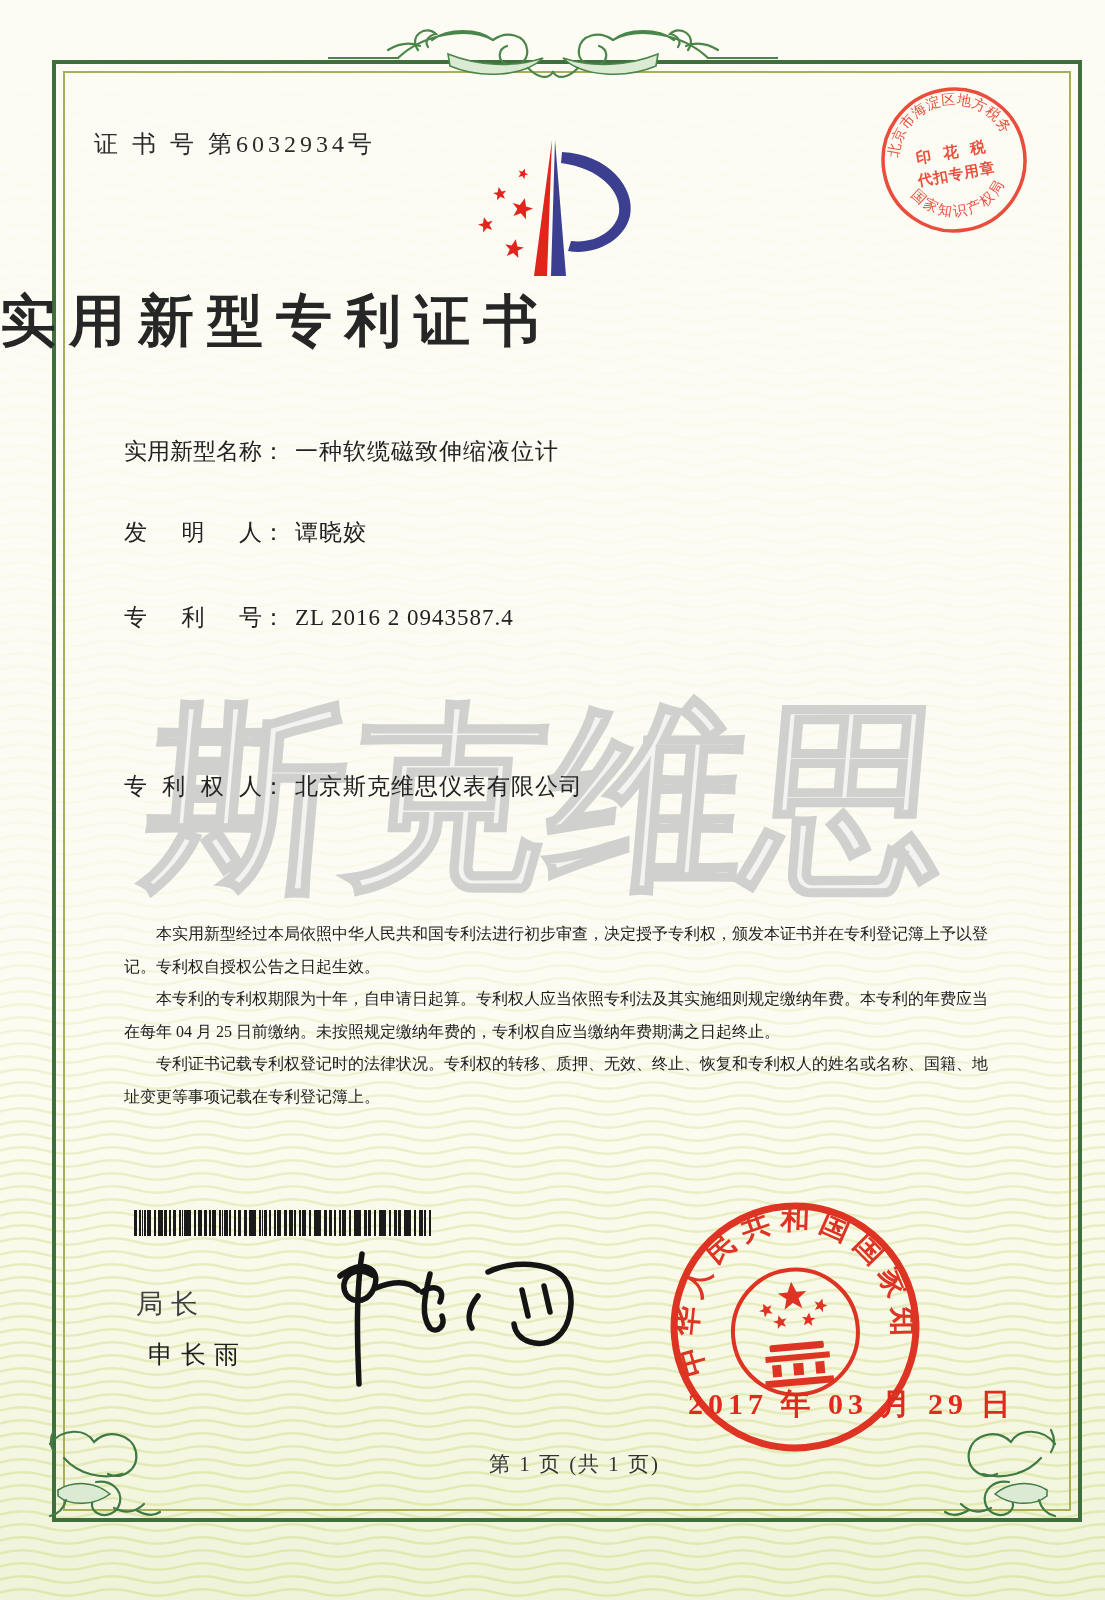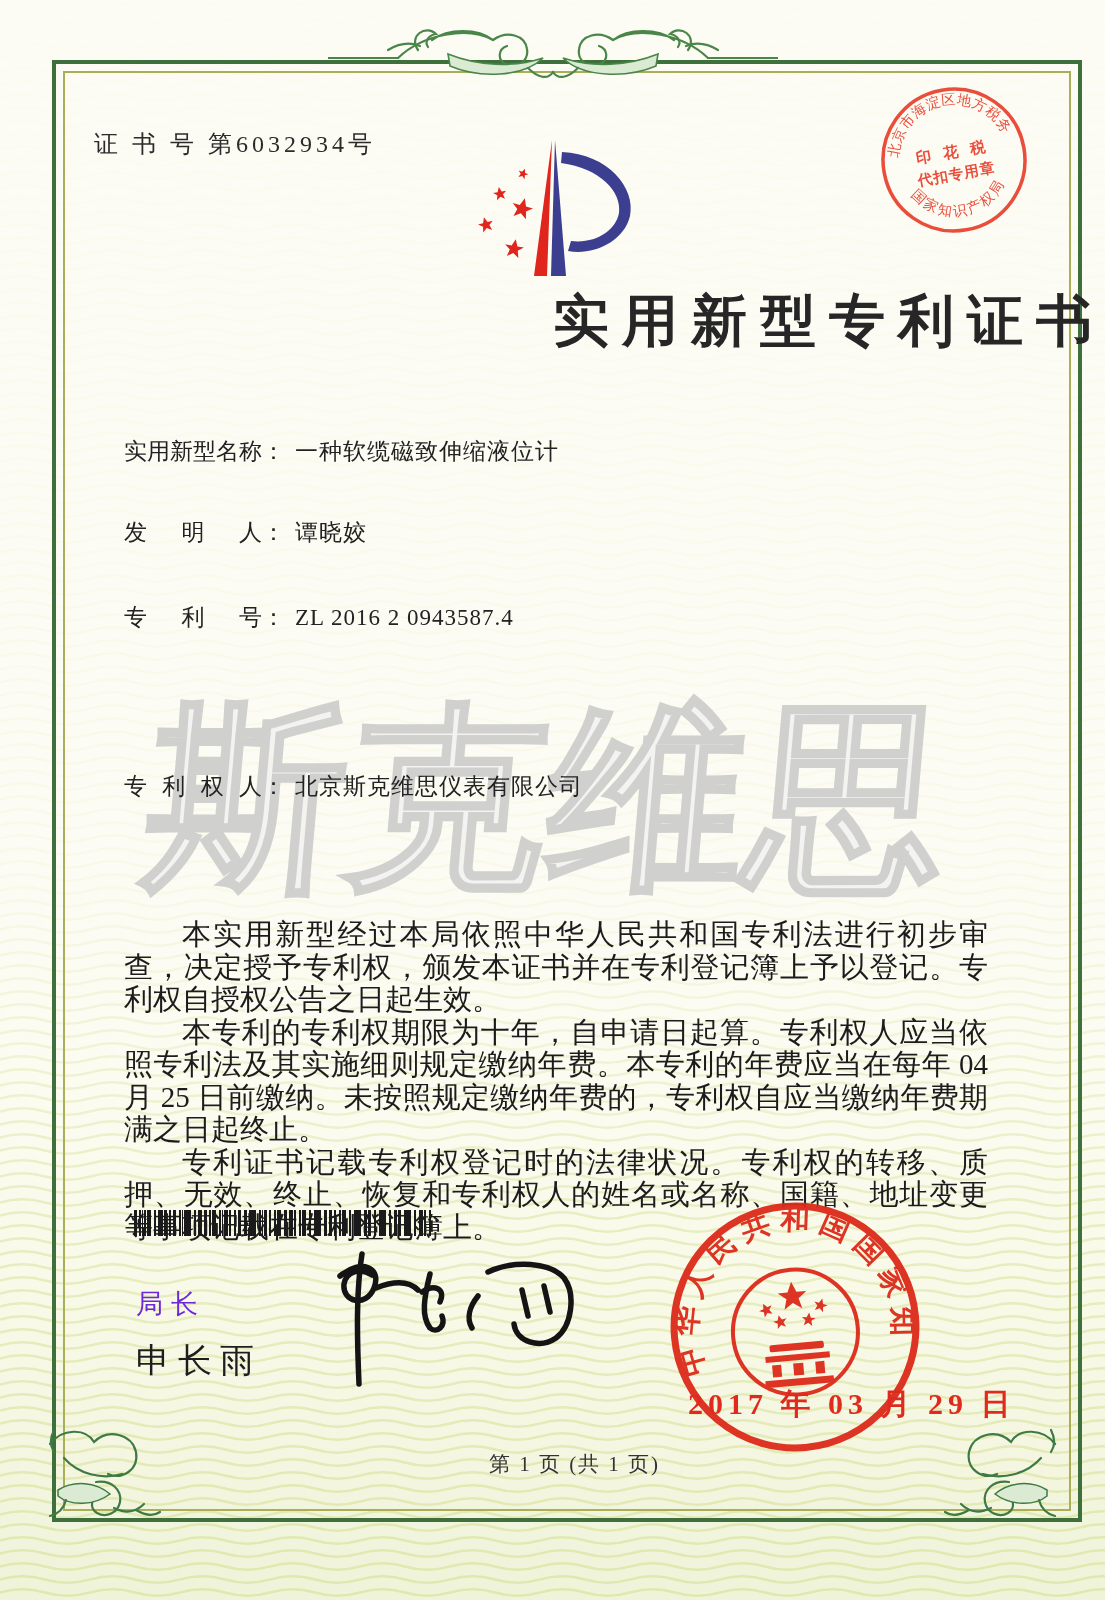--- a/index.html
+++ b/index.html
@@ -24,42 +24,42 @@
   .watermark{position:absolute;left:148px;top:700px;z-index:1;
     font-family:"Liberation Sans","DejaVu Sans",sans-serif;
     font-size:198px;font-weight:900;letter-spacing:2px;line-height:1;
     color:#f2f2f2;-webkit-text-stroke:3px #c6c6c6;opacity:.8;
     transform:skewX(-5deg);white-space:nowrap;}
 
   .content{position:absolute;inset:0;z-index:2;}
 
   .cert-no{position:absolute;left:94px;top:128px;font-size:24px;letter-spacing:4px;color:#2b2b2b;}
 
-  .doc-title{position:absolute;left:0;right:0;top:284px;text-align:right;
+  .doc-title{position:absolute;left:0;right:0;top:284px;text-align:left;
     font-size:56px;font-weight:bold;letter-spacing:13px;color:#262626;white-space:nowrap;}
 
   .field{position:absolute;left:124px;font-size:23px;color:#222;white-space:nowrap;}
   .f-label{display:inline-block;width:138px;text-align:justify;text-align-last:justify;vertical-align:bottom;}
   .f-colon{display:inline-block;}
   .f-value{display:inline-block;margin-left:10px;letter-spacing:1px;}
 
-  .paras{position:absolute;left:124px;top:918px;width:864px;font-size:29px;
+  .paras{position:absolute;left:124px;top:918px;width:864px;font-size:16px;
     line-height:32.5px;color:#1c1c1c;text-align:justify;}
   .paras p{margin:0;text-indent:2em;}
 
   .barcode{position:absolute;left:134px;top:1210px;width:298px;height:26px;
     background-image:
       repeating-linear-gradient(90deg,#1a1a1a 0 2px,transparent 2px 5px),
       repeating-linear-gradient(90deg,#1a1a1a 0 1px,transparent 1px 8px),
       repeating-linear-gradient(90deg,#1a1a1a 0 3px,transparent 3px 13px);
   }
 
   .director-title{position:absolute;left:136px;top:1286px;font-size:27px;letter-spacing:8px;
-    font-family:"Liberation Sans","DejaVu Sans",sans-serif;color:#6d28d9;}
-  .director-name{position:absolute;left:136px;top:1338px;font-size:34px;letter-spacing:8px;
+    font-family:"Liberation Sans","DejaVu Sans",sans-serif;color:#404040;}
+  .director-name{position:absolute;left:148px;top:1338px;font-size:25px;letter-spacing:8px;
     font-family:"Liberation Sans","DejaVu Sans",sans-serif;color:#1e1e1e;}
 
   .signature{position:absolute;left:300px;top:1232px;z-index:3;}
 
   .seal{position:absolute;left:664px;top:1196px;z-index:2;transform:rotate(-5deg);opacity:.95;}
   .seal-date{position:absolute;left:688px;top:1384px;z-index:3;font-size:30px;font-weight:600;
     color:#e02a1d;letter-spacing:5px;white-space:nowrap;}
 
   .tax-stamp{position:absolute;left:878px;top:84px;transform:rotate(-10deg);opacity:.92;}
 

